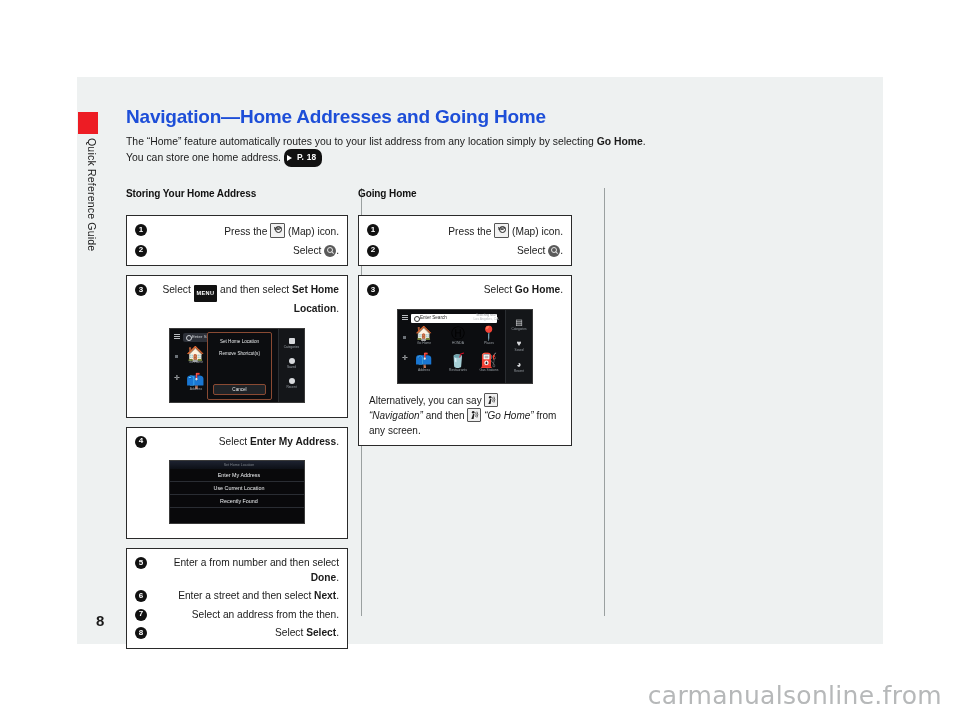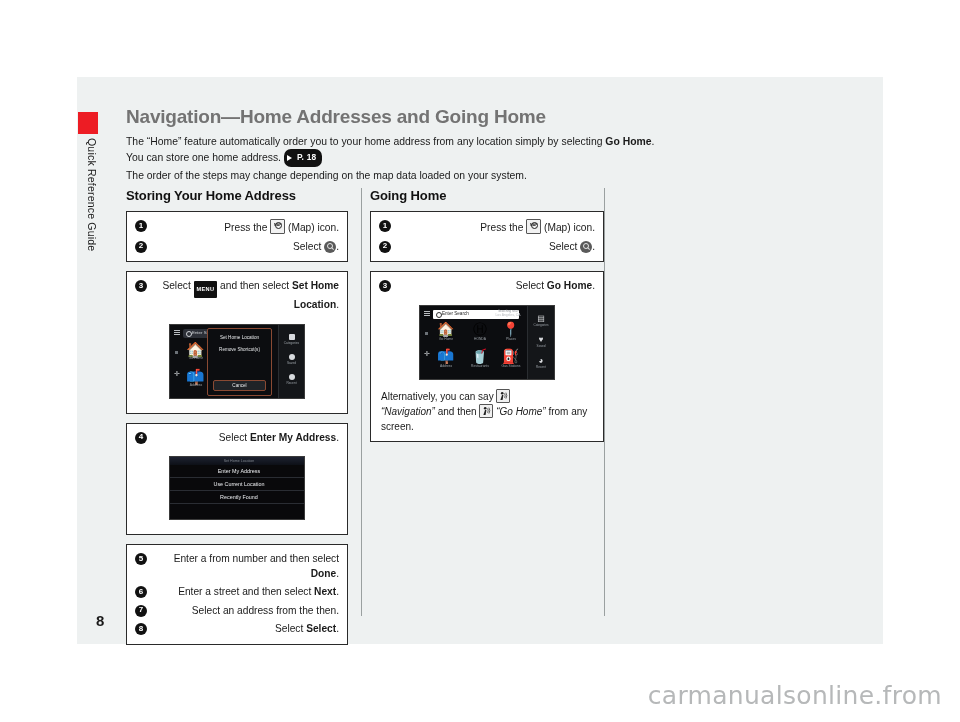--- a/index.html
+++ b/index.html
@@ -30,21 +30,21 @@
     letter-spacing:.2px;
     white-space:nowrap;
   }
   .page-num{
     position:absolute;left:96px;top:612px;
     font-size:15px;font-weight:bold;color:#1a1a1a;
   }
   
   .doc-title{
     position:absolute;left:126px;top:106px;
-    font-size:19px;font-weight:bold;color:#737373;
+    font-size:19px;font-weight:bold;color:#1d4ed8;
     letter-spacing:-.2px;white-space:nowrap;
   }
   .intro{
     position:absolute;left:126px;top:134px;width:600px;
     font-size:10.4px;color:#1a1a1a;line-height:16.3px;
   }
   .intro div{white-space:nowrap;}
   .ref-pill{
     display:inline-block;
     background:#111;color:#fff;
@@ -58,24 +58,24 @@
     content:"";position:absolute;left:3px;top:50%;
     transform:translateY(-50%);
     width:0;height:0;
     border-left:5px solid #fff;
     border-top:3.2px solid transparent;
     border-bottom:3.2px solid transparent;
   }
   
   .col{position:absolute;top:188px;}
   .col-left{left:126px;width:222px;}
-  .col-right{left:370px;width:234px;}
+  .col-right{left:358px;width:214px;}
   .col-head{
-    font-size:13px;font-weight:bold;color:#111;
-    margin-bottom:8px;letter-spacing:-.1px;
+    font-size:10px;font-weight:bold;color:#111;
+    margin-bottom:16px;letter-spacing:-.1px;
   }
   .vdiv{
     position:absolute;width:1px;background:#9aa0a0;
   }
   .vdiv-a{left:361px;top:188px;height:428px;}
   .vdiv-b{left:604px;top:188px;height:428px;}
   
   .box{
     border:1.4px solid #2a2a2a;
     background:#ffffff;
@@ -262,27 +262,26 @@
 <div class="page-sheet"></div>
 
 <div class="side-tab"></div>
 <div class="side-label">Quick Reference Guide</div>
 <div class="page-num">8</div>
 
 <div class="doc-title">Navigation—Home Addresses and Going Home</div>
 
 <div class="intro">
   <div>
-    <span>The “Home” feature automatically order you to your home address from any location simply by selecting </span><span class="b">Go Home</span><span>.</span>
+    <span>The “Home” feature automatically routes you to your list address from any location simply by selecting </span><span class="b">Go Home</span><span>.</span>
   </div>
   <div>
     <span>You can store one home address.</span>
     <span class="ref-pill">P. 18</span>
   </div>
-  <div>The order of the steps may change depending on the map data loaded on your system.</div>
 </div>
 
 <div class="vdiv vdiv-a"></div>
 <div class="vdiv vdiv-b"></div>
 
 <div class="col col-left">
   <div class="col-head">Storing Your Home Address</div>
 
   <div class="box">
     <div class="step">

